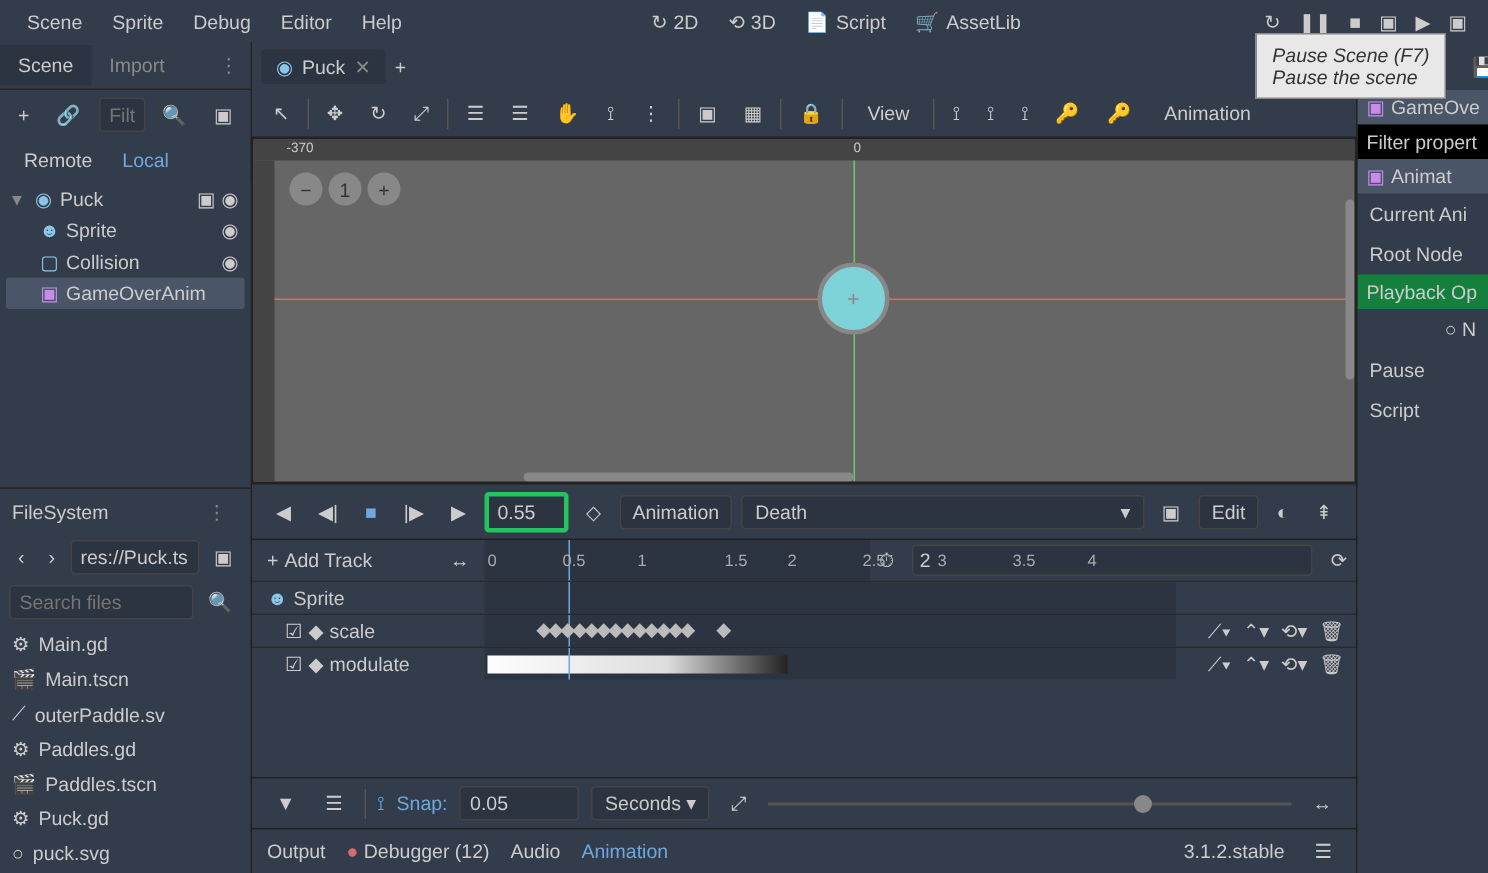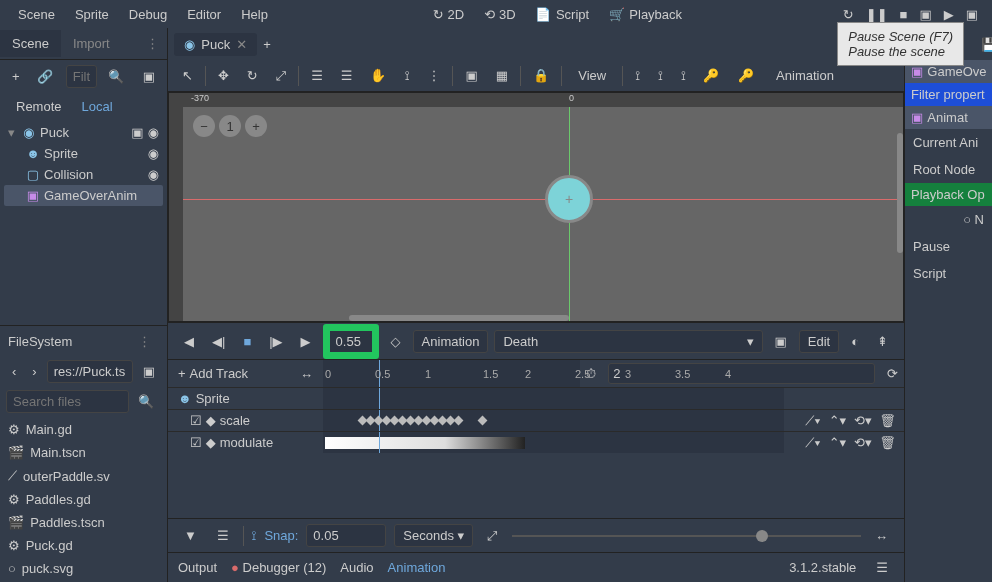--- a/index.html
+++ b/index.html
@@ -50,21 +50,21 @@
 .vp-zoom { position: absolute; top: 22px; left: 24px; display: flex; gap: 4px; }
 .vp-zoom-btn { width: 22px; height: 22px; background: #888; border-radius: 11px; display: flex; align-items: center; justify-content: center; color: #333; cursor: pointer; }
 .x-axis { position: absolute; left: 14px; right: 6px; top: 106px; height: 1px; background: #d96b6b; }
 .y-axis { position: absolute; top: 14px; bottom: 0; left: 400px; width: 1px; background: #6bc96b; }
 .puck { position: absolute; top: 82px; left: 376px; width: 48px; height: 48px; border-radius: 50%; background: #7dd3d8; border: 3px solid #888; display: flex; align-items: center; justify-content: center; }
 .puck::after { content: "+"; color: #888; font-size: 14px; }
 .vp-scroll-h { position: absolute; bottom: 0; left: 180px; width: 220px; height: 6px; background: #888; border-radius: 3px; }
 .vp-scroll-v { position: absolute; right: 0; top: 40px; height: 120px; width: 6px; background: #888; border-radius: 3px; }
 .anim-panel { height: 260px; background: #333c4a; border-top: 1px solid #222; display: flex; flex-direction: column; }
 .anim-toolbar { display: flex; align-items: center; gap: 6px; padding: 6px 10px; height: 36px; }
-.anim-time-input { width: 56px; background: #2c3442; border: 7px solid #22c55e; border-radius: 3px; padding: 3px 6px; text-align: left; }
+.anim-time-input { width: 56px; background: #2c3442; border: 3px solid #22c55e; border-radius: 3px; padding: 3px 6px; text-align: left; }
 .anim-dropdown { background: #2c3442; border: 1px solid #444; border-radius: 3px; padding: 3px 8px; cursor: pointer; }
 .anim-select { flex: 1; background: #2c3442; border: 1px solid #444; border-radius: 3px; padding: 3px 8px; display: flex; justify-content: space-between; align-items: center; }
 .anim-trackhead { display: flex; align-items: center; height: 28px; border-top: 1px solid #222; }
 .add-track-btn { width: 155px; padding: 4px 10px; cursor: pointer; display: flex; align-items: center; gap: 4px; }
 .timeline-ruler { flex: 1; display: flex; position: relative; background: #2c3442; height: 100%; align-items: center; }
 .ruler-tick { position: absolute; font-size: 11px; color: #aaa; }
 .len-input { width: 40px; padding: 2px 4px; margin: 0 6px; }
 .anim-tracks { flex: 1; display: flex; flex-direction: column; overflow: auto; }
 .track-row { display: flex; align-items: center; height: 22px; border-top: 1px solid #2a2a2a; }
 .track-label { width: 155px; display: flex; align-items: center; gap: 4px; padding-left: 10px; }
@@ -103,21 +103,21 @@
   <div class="mode-btn">
     <span>⟲</span>
     <span>3D</span>
   </div>
   <div class="mode-btn">
     <span>📄</span>
     <span>Script</span>
   </div>
   <div class="mode-btn">
     <span>🛒</span>
-    <span>Playback</span>
+    <span>AssetLib</span>
   </div>
   <div class="top-spacer"></div>
   <div class="icon-btn">↻</div>
   <div class="icon-btn">❚❚</div>
   <div class="icon-btn">■</div>
   <div class="icon-btn">▣</div>
   <div class="icon-btn">▶</div>
   <div class="icon-btn">▣</div>
 </div>
 
@@ -417,21 +417,21 @@
   <div class="right-col">
     <div class="toolbar-row">
       <div class="icon-btn">▣</div>
       <div class="icon-btn">📁</div>
       <div class="icon-btn">💾</div>
     </div>
     <div class="right-item hl">
         <span style="color:#c78be8">▣</span>
         <span>GameOve</span>
       </div>
-    <div class="right-item" style="background:#1d4ed8">Filter propert</div>
+    <div class="right-item" style="background:#000000">Filter propert</div>
     <div class="right-item hl">
         <span style="color:#c78be8">▣</span>
         <span>Animat</span>
       </div>
     <div class="inspector-row">Current Ani</div>
     <div class="inspector-row">Root Node</div>
     <div class="right-item" style="background:#15803d">Playback Op</div>
     <div class="inspector-row" style="text-align:right">○ <span>N</span></div>
     <div class="inspector-row">Pause</div>
     <div class="inspector-row">Script</div>

